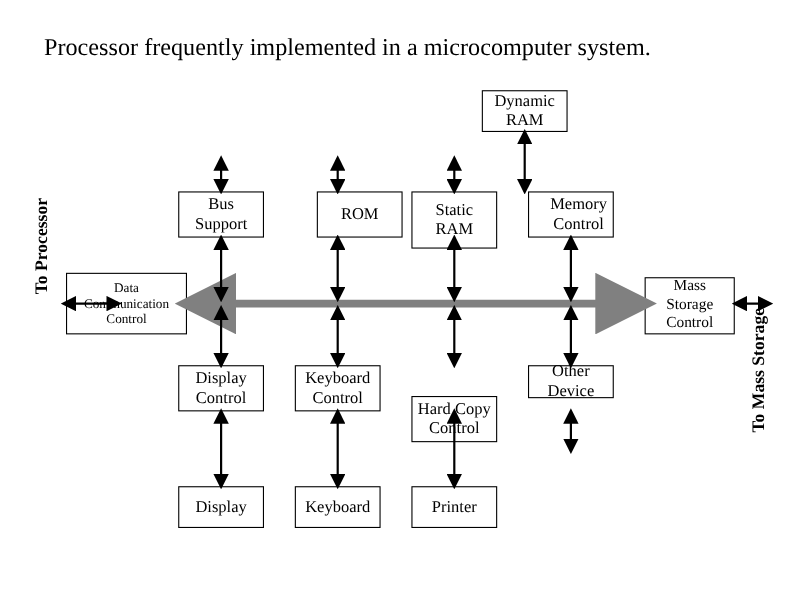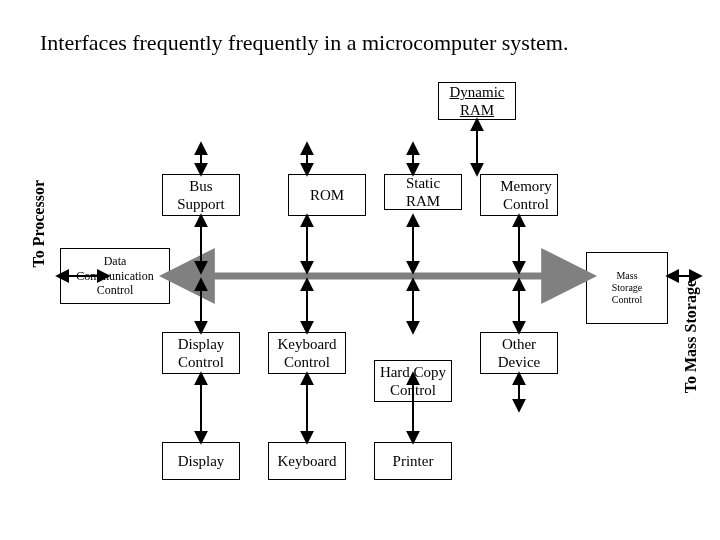--- a/index.html
+++ b/index.html
@@ -5,39 +5,39 @@
   * { box-sizing: border-box; margin: 0; padding: 0; }
   body { width: 720px; height: 540px; background: #fff; font-family: "Times New Roman", serif; position: relative; }
   .title { position: absolute; top: 30px; left: 40px; right: 40px; font-size: 22px; text-align: left; }
   .box { position: absolute; border: 1.5px solid #000; background: #fff; display: flex; align-items: center; justify-content: center; text-align: center; font-size: 15px; line-height: 1.2; padding: 2px; }
   .vlabel { position: absolute; writing-mode: vertical-rl; transform: rotate(180deg); font-size: 16px; font-weight: bold; }
   svg.connectors { position: absolute; top: 0; left: 0; width: 720px; height: 540px; pointer-events: none; }
 </style>
 </head>
 <body>
 
-<div class="title">Interfaces frequently frequently in a microcomputer system.</div>
+<div class="title">Processor frequently implemented in a microcomputer system.</div>
 
 <div class="vlabel" style="left:30px; top:180px;">To Processor</div>
 <div class="vlabel" style="right:20px; top:280px;">To Mass Storage</div>
 
-<div class="box" style="left:438px; top:82px; width:78px; height:38px;text-decoration:underline;">Dynamic<br>RAM</div>
+<div class="box" style="left:438px; top:82px; width:78px; height:38px;">Dynamic<br>RAM</div>
 
 <div class="box" style="left:162px; top:174px; width:78px; height:42px;">Bus<br>Support</div>
 <div class="box" style="left:268px; top:174px; width:78px; height:42px;margin-left:20px;">ROM</div>
-<div class="box" style="left:384px; top:174px; width:78px; height:36px;text-align:center;">Static<br>RAM</div>
+<div class="box" style="left:374px; top:174px; width:78px; height:52px;text-align:center;">Static<br>RAM</div>
 <div class="box" style="left:480px; top:174px; width:78px; height:42px;padding-left:16px;">Memory<br>Control</div>
 
 <div class="box" style="left:60px; top:248px; width:110px; height:56px; font-size:12px;">Data<br>Communication<br>Control</div>
-<div class="box" style="left:586px; top:252px; width:82px; height:72px; font-size:10px;">Mass<br>Storage<br>Control</div>
+<div class="box" style="left:586px; top:252px; width:82px; height:52px; font-size:14px;">Mass<br>Storage<br>Control</div>
 
 <div class="box" style="left:162px; top:332px; width:78px; height:42px;">Display<br>Control</div>
 <div class="box" style="left:268px; top:332px; width:78px; height:42px;">Keyboard<br>Control</div>
 <div class="box" style="left:374px; top:332px; width:78px; height:42px;margin-top:28px;">Hard Copy<br>Control</div>
-<div class="box" style="left:480px; top:332px; width:78px; height:42px;">Other<br>Device</div>
+<div class="box" style="left:480px; top:332px; width:78px; height:30px;">Other<br>Device</div>
 
 <div class="box" style="left:162px; top:442px; width:78px; height:38px;">Display</div>
 <div class="box" style="left:268px; top:442px; width:78px; height:38px;">Keyboard</div>
 <div class="box" style="left:374px; top:442px; width:78px; height:38px;">Printer</div>
 
 <svg class="connectors">
   <defs>
     <marker id="ah" viewBox="0 0 10 10" refX="8" refY="5" markerWidth="7" markerHeight="7" orient="auto-start-reverse">
       <path d="M 0 0 L 10 5 L 0 10 z" fill="#000"></path>
     </marker>

